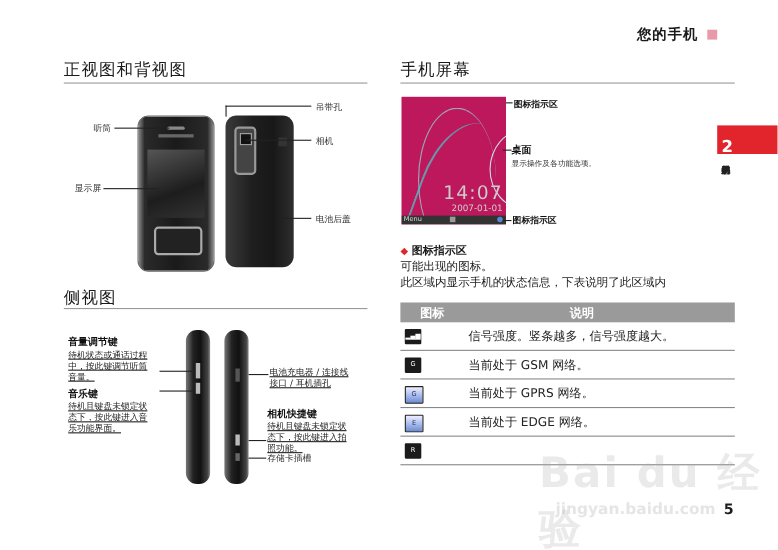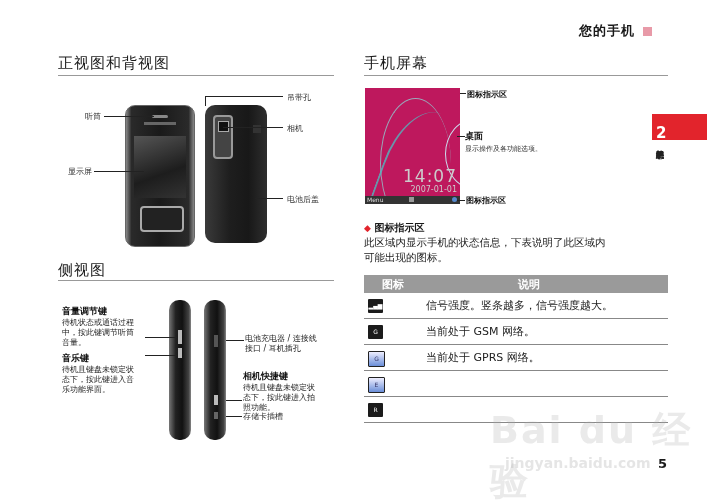--- a/index.html
+++ b/index.html
@@ -6,21 +6,21 @@
   body{width:707px;height:500px;position:relative;overflow:hidden;font-family:"DejaVu Sans","Liberation Sans",sans-serif;color:#1a1a1a;}
   .abs{position:absolute;}
   .header-title{right:72px;top:22px;font-size:13px;font-weight:bold;letter-spacing:1px;}
   .header-square{left:643px;top:27px;width:9px;height:9px;background:#e89aa8;}
   .sec-title{font-size:15px;font-weight:normal;letter-spacing:1px;}
   .rule{height:1px;background:#999;}
   .label{font-size:8px;color:#333;white-space:nowrap;}
   .line{height:1px;background:#222;}
   .vline{width:1px;background:#222;}
   .desc-title{font-size:9px;font-weight:bold;color:#111;}
-  .desc-body{font-size:8px;line-height:10px;color:#222;}
+  .desc-body{font-size:8px;line-height:10px;color:#222;text-decoration:underline;}
   
   .phone-front{left:125px;top:105px;width:68px;height:140px;border-radius:10px;background:linear-gradient(90deg,#888 0%,#2a2a2a 8%,#1a1a1a 50%,#2a2a2a 92%,#888 100%);border:1px solid #666;}
   .front-screen{left:8px;top:30px;width:52px;height:62px;background:linear-gradient(160deg,#555,#1d1d1d 60%,#333);}
   .front-speaker{left:26px;top:9px;width:16px;height:3px;background:#888;border-radius:2px;}
   .front-brand{left:18px;top:16px;width:32px;height:3px;background:#666;}
   .front-keypad{left:14px;top:100px;width:40px;height:22px;border:2px solid #aaa;border-radius:4px;background:#222;}
   .phone-back{left:205px;top:105px;width:62px;height:138px;border-radius:10px;background:linear-gradient(90deg,#3a3a3a,#1e1e1e 40%,#181818 70%,#2e2e2e);}
   .back-camera{left:8px;top:10px;width:16px;height:40px;border:2px solid #999;border-radius:4px;background:#444;}
   .back-lens{left:3px;top:4px;width:9px;height:9px;background:#111;border:1px solid #aaa;}
   .back-flash{left:48px;top:20px;width:8px;height:8px;background:#333;}
@@ -151,22 +151,22 @@
 <div class="abs label" style="left:465px;top:130px;font-weight:bold;font-size:9px;color:#111;">桌面</div>
 <div class="abs label" style="left:465px;top:144px;font-size:7px;">显示操作及各功能选项。</div>
 <div class="abs line" style="left:457px;top:200px;width:8px;"></div>
 <div class="abs label" style="left:466px;top:195px;font-weight:bold;color:#111;">图标指示区</div>
 
 <div class="abs" style="left:364px;top:221px;font-size:10px;font-weight:bold;">
   <span class="bullet">◆</span>
   <span>图标指示区</span>
 </div>
 <div class="abs" style="left:364px;top:235px;font-size:10.5px;line-height:15px;">
+  <div>可能出现的图标。</div>
   <div>此区域内显示手机的状态信息，下表说明了此区域内</div>
-  <div>可能出现的图标。</div>
 </div>
 
 <div class="abs tbl-head">
   <span style="position:absolute;left:18px;top:2px;">图标</span>
   <span style="position:absolute;left:154px;top:2px;">说明</span>
 </div>
 
 <div class="abs row" style="top:293px;">
   <div class="abs row-icon">▂▄▆</div>
   <div class="abs row-text">信号强度。竖条越多，信号强度越大。</div>
@@ -174,20 +174,21 @@
 <div class="abs row" style="top:319px;">
   <div class="abs row-icon">G</div>
   <div class="abs row-text">当前处于 GSM 网络。</div>
 </div>
 <div class="abs row" style="top:345px;">
   <div class="abs row-icon icon-blue">G</div>
   <div class="abs row-text">当前处于 GPRS 网络。</div>
 </div>
 <div class="abs row" style="top:371px;">
   <div class="abs row-icon icon-blue">E</div>
+  <div class="abs row-text">当前处于 EDGE 网络。</div>
 </div>
 <div class="abs row" style="top:397px;">
   <div class="abs row-icon">R</div>
 </div>
 
 <div class="abs chapter-tab"></div>
 <div class="abs chapter-num">2</div>
 <div class="abs chapter-side">了解您的手机</div>
 
 <div class="abs watermark">Bai du 经验</div>

